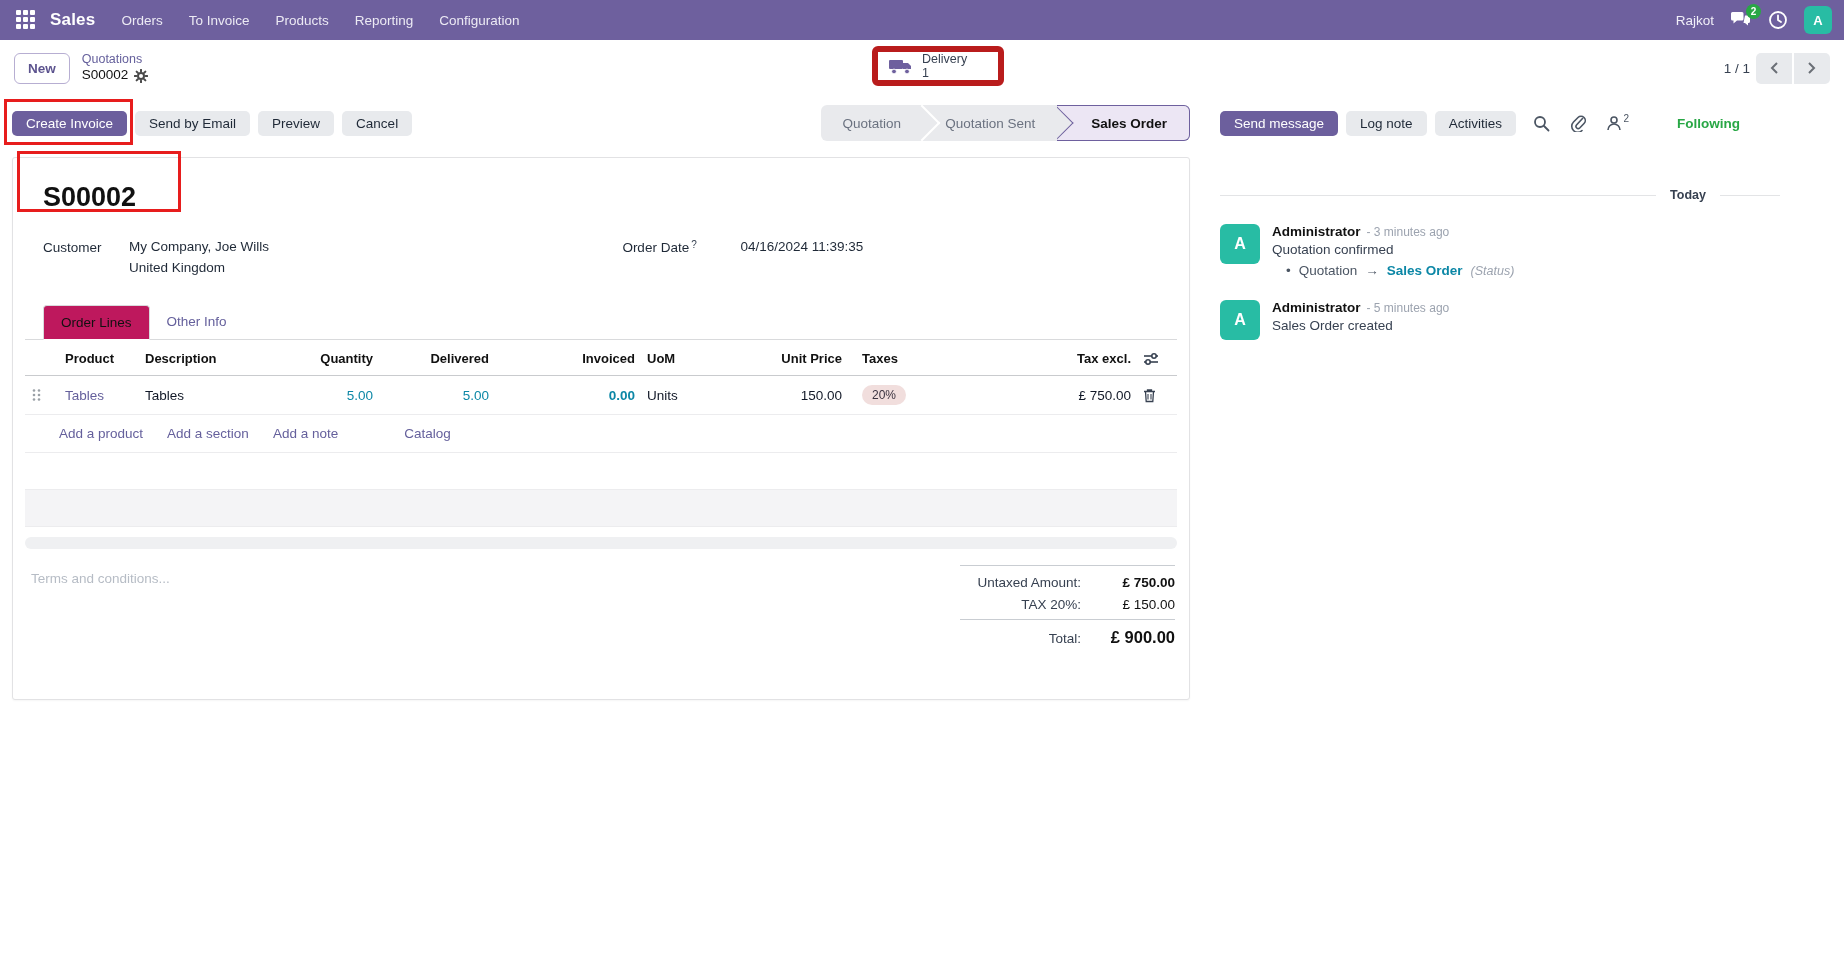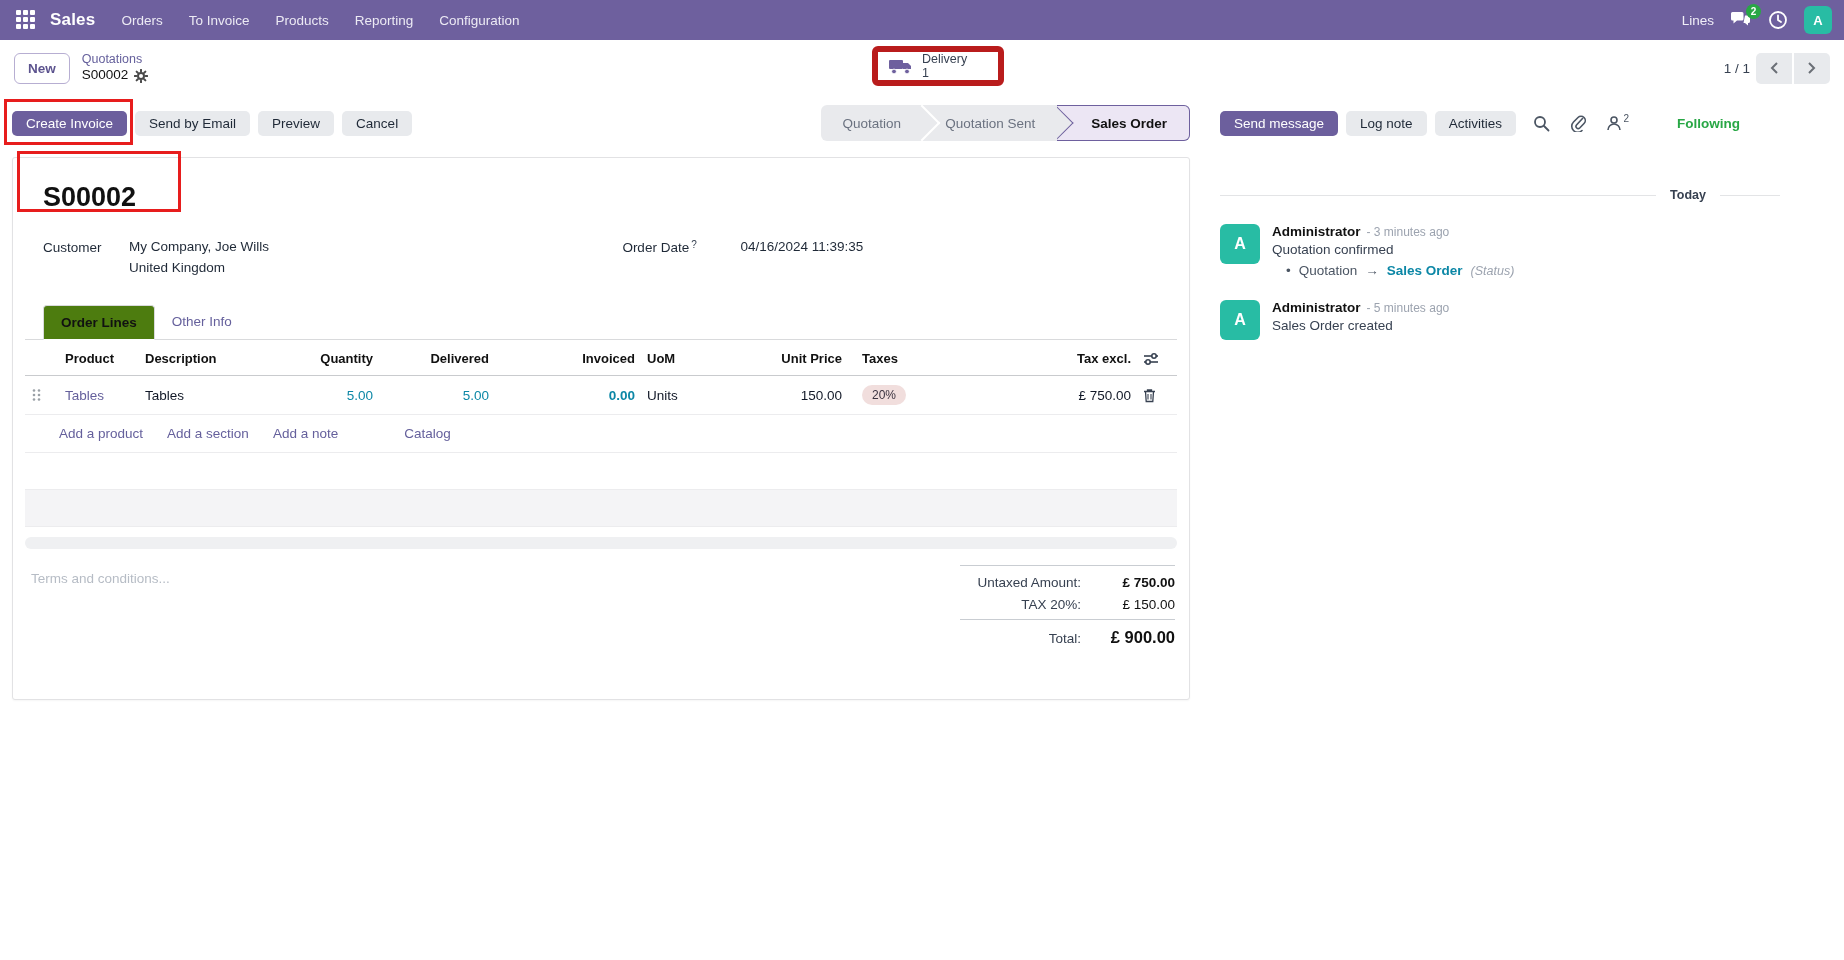--- a/index.html
+++ b/index.html
@@ -98,22 +98,22 @@
   .field-label-r { width:118px; font-weight:500; color:#1f2937; font-size:13.5px; padding-top:1px; }
   .field-label-bold { font-weight:700; }
   .link { color:#65609c; cursor:pointer; }
   .field-value { font-size:13.5px; color:#1f2937; }
   .sup-help { font-size:10px; color:#374151; transform:translateY(-4px); display:inline-block; margin-left:2px; }
   .pt-row { margin-top:22px; }
   
   .tabs { display:flex; margin-top:24px; border-bottom:1px solid #d9dadc; padding-left:18px; }
   .tab { padding:9px 17px; font-size:13.5px; cursor:pointer; }
   .tab.active {
-    background:#4d7c0f; border:1px solid #d9dadc; border-bottom:1px solid #fff;
-    margin-bottom:-1px; border-radius:4px 4px 0 0; color:#111; font-weight:700;
+    background:#be185d; border:1px solid #d9dadc; border-bottom:1px solid #fff;
+    margin-bottom:-1px; border-radius:4px 4px 0 0; color:#111; font-weight:400;
   }
   .tab.inactive { color:#65609c; }
   
   table.order-lines { width:100%; border-collapse:collapse; table-layout:fixed; }
   .order-lines th { font-size:13px; font-weight:700; color:#111; padding:11px 6px 9px 6px; border-bottom:1px solid #c9cbce; text-align:left; }
   .order-lines td { font-size:13.5px; padding:9px 6px; border-bottom:1px solid #ececee; }
   .ta-r { text-align:right !important; }
   .num-teal { color:#0c87a6; font-weight:500; }
   .num-teal-b { color:#0c87a6; font-weight:700; }
   .tax-pill { display:inline-block; background:#f1dedd; color:#3b3340; border-radius:20px; padding:3px 10px; font-size:12px; font-weight:500; cursor:pointer; }
@@ -169,21 +169,21 @@
       <span></span>
       <span></span>
   </div>
   <div class="nav-app">Sales</div>
   <div class="nav-item">Orders</div>
   <div class="nav-item">To Invoice</div>
   <div class="nav-item">Products</div>
   <div class="nav-item">Reporting</div>
   <div class="nav-item">Configuration</div>
   <div class="nav-right">
-    <div class="nav-company">Lines</div>
+    <div class="nav-company">Rajkot</div>
     <div class="nav-icon">
       <svg width="22" height="18" viewBox="0 0 22 18">
         <path d="M1 2.5 Q1 1 2.5 1 H12 Q13.5 1 13.5 2.5 V8 Q13.5 9.5 12 9.5 H7 L3.5 12.5 V9.5 H2.5 Q1 9.5 1 8 Z" fill="#fff"></path>
         <path d="M15 4.5 H18.5 Q20 4.5 20 6 V10.5 Q20 12 18.5 12 H18 V14.5 L15 12 H13.5" fill="#fff"></path>
       </svg>
       <span class="nav-badge">2</span>
     </div>
     <div class="nav-icon">
       <svg width="20" height="20" viewBox="0 0 20 20">
         <circle cx="10" cy="10" r="8" fill="none" stroke="#fff" stroke-width="1.8"></circle>

